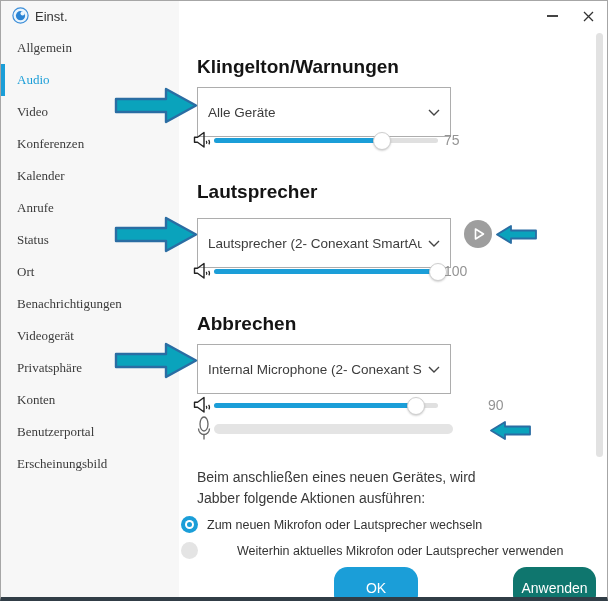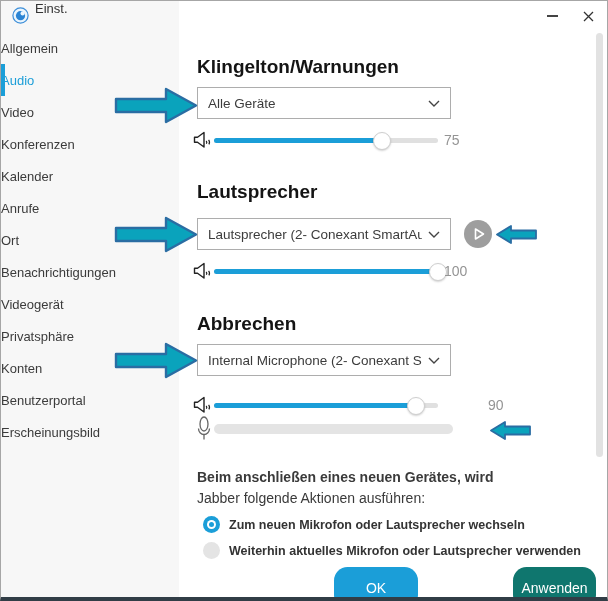--- a/index.html
+++ b/index.html
@@ -10,39 +10,39 @@
     position:relative; width:608px; height:601px;
     background:#fff; overflow:hidden;
     border:1px solid #a6a6a6;
     border-bottom:4px solid #313d46;
   }
 
   
   .titlebar { position:absolute; left:0; top:0; width:100%; height:30px; background:#fff; z-index:3; }
   .titlebar-left { position:absolute; left:0; top:0; width:178px; height:30px; background:#f7f7f7; }
   .app-icon { position:absolute; left:11px; top:6px; width:17px; height:17px; }
-  .window-title { position:absolute; left:34px; top:0; font-size:13px; color:#333; }
+  .window-title { position:absolute; left:34px; top:8px; font-size:13px; color:#333; }
   .win-btn { position:absolute; top:0; width:30px; height:30px; display:flex; align-items:center; justify-content:center; cursor:default; }
   .btn-min { left:536px; }
   .btn-close { left:572px; }
   .min-glyph { width:11px; height:2px; background:#444; }
 
   
   .sidebar { position:absolute; left:0; top:30px; width:178px; height:571px; background:#f7f7f7; padding-top:1px; z-index:1; }
-  .nav-item { position:relative; height:32px; display:flex; align-items:center; font-size:13px; color:#3b3b3b; cursor:pointer; }
+  .nav-item { position:relative; height:32px; display:flex; align-items:center; padding-left:16px; font-size:13px; color:#3b3b3b; cursor:pointer;font-family:Liberation Serif, serif; }
   .nav-item.selected { color:#1b9ed8; }
   .nav-item.selected .sel-bar { position:absolute; left:0; top:0; width:4px; height:32px; background:#1b9ed8; }
 
   
   .heading { position:absolute; font-size:19px; font-weight:700; color:#141414; z-index:2; }
   .h-ringtone { left:196px; top:55px; }
   .h-speaker  { left:196px; top:180px; }
   .h-mic      { left:196px; top:312px; }
 
-  .dropdown { position:absolute; left:196px; width:254px; height:32px; background:#fff;
+  .dropdown { position:absolute; left:196px; width:254px; height:50px; background:#fff;
     border:1px solid #adadad; display:flex; align-items:center; padding:0 10px; z-index:2; cursor:default; }
   .dd-ringtone { top:86px; } .dd-speaker { top:217px; } .dd-mic { top:343px; }
   .dd-text { flex:1; font-size:13.5px; color:#3c3c3c; white-space:nowrap; overflow:hidden; }
   .dd-chevron { flex:0 0 auto; margin-left:6px; }
 
   .spk-icon { position:absolute; left:192px; width:19px; height:18px; z-index:2; }
   .si-1 { top:130px; } .si-2 { top:261px; } .si-3 { top:395px; }
 
   .track { position:absolute; left:213px; width:224px; height:5px; background:#e0e0e0; border-radius:2.5px; z-index:2; cursor:pointer; }
   .tr-1 { top:137px; } .tr-2 { top:268px; } .tr-3 { top:402px; }
@@ -53,24 +53,24 @@
   .slider-value { position:absolute; left:443px; font-size:14px; color:#949494; z-index:2; }
   .sv-1 { top:131px; } .sv-2 { top:262px; } .sv-3 { top:396px;margin-left:44px; }
 
   .play-btn { position:absolute; left:463px; top:219px; width:28px; height:28px; border-radius:50%;
     background:#9e9e9e; display:flex; align-items:center; justify-content:center; z-index:2; cursor:pointer; }
 
   .mic-icon { position:absolute; left:196px; top:415px; width:14px; height:26px; z-index:2; }
   .mic-meter { position:absolute; left:213px; top:423px; width:239px; height:10px; background:#e4e4e4; border-radius:5px; z-index:2; }
 
   .note { position:absolute; left:196px; font-size:14px; color:#3a3a3a; z-index:2; }
-  .note-1 { top:468px;font-weight:bold; } .note-2 { top:489px; }
-
-  .radio-row { position:absolute; left:202px; display:flex; align-items:center; z-index:2; cursor:pointer;font-weight:bold; }
-  .rr-1 { top:515px; } .rr-2 { top:541px; }
+  .note-1 { top:468px; } .note-2 { top:489px; }
+
+  .radio-row { position:absolute; left:180px; display:flex; align-items:center; z-index:2; cursor:pointer; }
+  .rr-1 { top:515px; } .rr-2 { top:541px;gap:30px; }
   .radio { width:17px; height:17px; border-radius:50%; background:#e4e4e4; position:relative; flex:0 0 auto; }
   .radio-row.selected .radio { background:#1b9ed8; }
   .radio-row.selected .radio::before { content:""; position:absolute; left:4px; top:4px; width:9px; height:9px; background:#fff; border-radius:50%; }
   .radio-row.selected .radio::after  { content:""; position:absolute; left:6px; top:6px; width:5px; height:5px; background:#1b9ed8; border-radius:50%; }
   .radio-label { margin-left:9px; font-size:12.5px; color:#333; white-space:nowrap; }
 
   .pill { position:absolute; top:566px; height:41px; border:none; border-radius:13.5px;
     color:#fff; font-size:14px; font-family:"Liberation Sans", sans-serif;
     display:flex; align-items:center; justify-content:center; cursor:pointer; z-index:2; }
   .btn-ok { left:333px; width:84px; background:#1b9ed8; }
@@ -129,20 +129,24 @@
     <div class="nav-item">
         <span class="sel-bar"></span>
         <span>Kalender</span>
       </div>
     <div class="nav-item">
         <span class="sel-bar"></span>
         <span>Anrufe</span>
       </div>
     <div class="nav-item">
         <span class="sel-bar"></span>
+        <span>Status</span>
+      </div>
+    <div class="nav-item">
+        <span class="sel-bar"></span>
         <span>Ort</span>
       </div>
     <div class="nav-item">
         <span class="sel-bar"></span>
         <span>Benachrichtigungen</span>
       </div>
     <div class="nav-item">
         <span class="sel-bar"></span>
         <span>Videogerät</span>
       </div>

